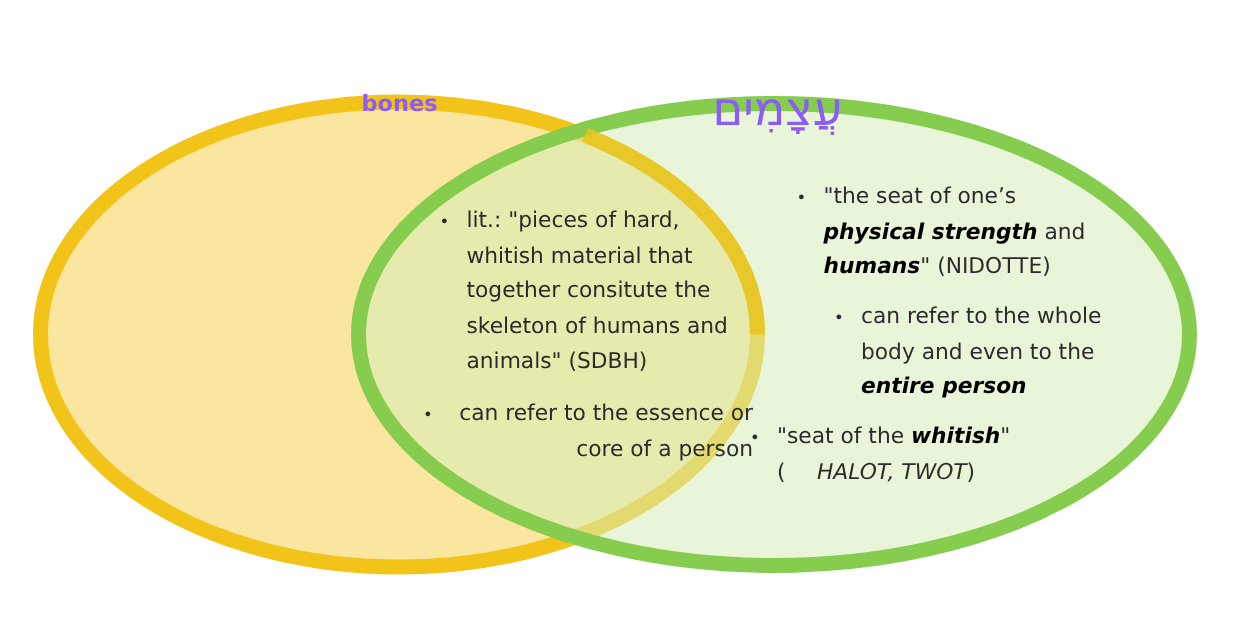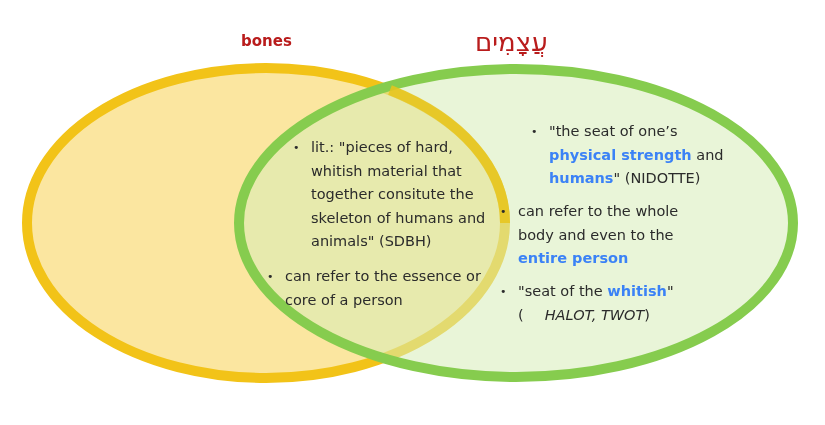--- a/index.html
+++ b/index.html
@@ -1,31 +1,31 @@
 <!DOCTYPE html>
 <html><head>
 <meta charset="utf-8">
 <style>
   html, body { margin: 0; padding: 0; background: #ffffff; }
   body { width: 825px; height: 425px; position: relative; overflow: hidden;
          font-family: "DejaVu Sans", "Liberation Sans", sans-serif; color: #2b2b2b; }
   svg.venn { position: absolute; left: 0; top: 0; }
-  .title { position: absolute; font-weight: bold; color: #b91c1c; }
+  .title { position: absolute; font-weight: bold; color: #8b5cf6; margin-top: 28px; }
   .title-en { left: 241px; top: 32px; font-size: 15px; }
-  .title-he { left: 475px; top: 27px; font-size: 26px; font-weight: normal; direction: rtl;
+  .title-he { left: 475px; top: 27px; font-size: 31px; font-weight: normal; direction: rtl;
               font-family: "DejaVu Sans", sans-serif; }
   ul.blist { position: absolute; margin: 0; padding: 0; list-style: none; font-size: 14.5px; line-height: 23.5px; }
   ul.blist li { position: relative; padding-left: 18px; margin: 0; }
   ul.blist li::before { content: "\2022"; position: absolute; left: 0; top: 0; font-size: 11px; }
-  ul.blist li b { font-weight: bold; color: #3b82f6; }
+  ul.blist li b { font-weight: bold; color: #000000; font-style: italic; }
   ul.blist li i { font-style: italic; margin-left: 21px; }
   .mid1 { left: 293px; top: 136px; width: 210px; }
-  .mid2 { left: 267px; top: 265px; width: 220px; }
+  .mid2 { left: 282px; top: 265px; width: 220px; text-align: right; }
   .r1 { left: 531px; top: 120px; width: 210px; }
-  .r2 { left: 500px; top: 200px; width: 210px; }
+  .r2 { left: 556px; top: 200px; width: 210px; }
   .r3 { left: 500px; top: 280px; width: 200px; }
   .r1 li, .r2 li, .r3 li { padding-left: 18px; }
 </style>
 </head>
 <body>
 
 <svg class="venn" width="825" height="425">
   <ellipse cx="266" cy="223" rx="239" ry="155" fill="#FBE6A0" stroke="#F2C318" stroke-width="10"></ellipse>
   <ellipse cx="516" cy="223" rx="277" ry="154" fill="#D7EDB8" fill-opacity="0.55" stroke="#86CC4E" stroke-width="10" stroke-opacity="1"></ellipse>
 

